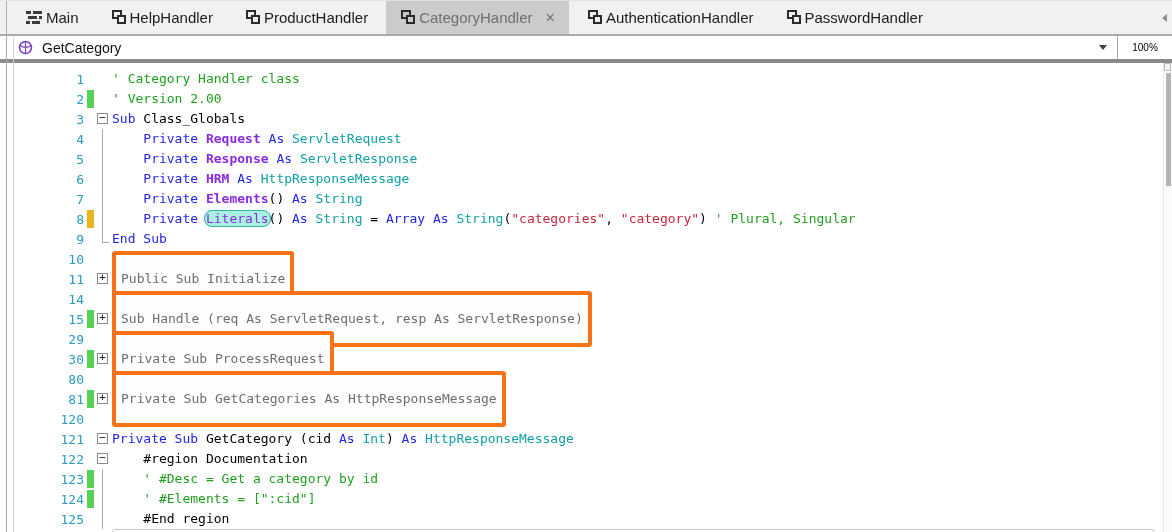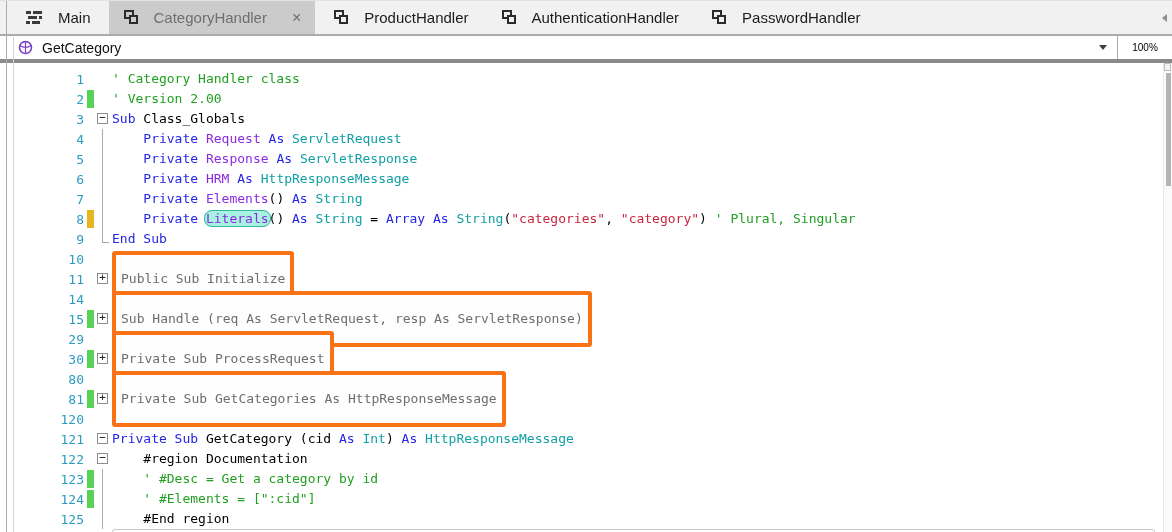--- a/index.html
+++ b/index.html
@@ -2,21 +2,21 @@
 <html style="--keyword: #2525E8; --type: #11A0A5; --variable: #8A2BE2; --string: #C7263E; --comment: #209F20; --plain: #000000; --line_number: #2E9BC1; --collapsed_text: #6E6E6E; --change_saved: #57D257; --change_unsaved: #E9B51E; --highlight_bg: #A9F1E2; --highlight_border: #34B79E;"><head>
 <meta charset="utf-8">
 <style>
   html,body{margin:0;padding:0;background:#fff;}
   .app{position:relative;width:1172px;height:532px;overflow:hidden;
        font-family:"Liberation Sans",sans-serif;background:#fff;
        border-top:1px solid #E2E2E2;}
   
   .tabbar{height:33px;background:#F1F1F1;border-bottom:2px solid #ABABAB;
           display:flex;align-items:stretch;padding-left:12px;position:relative;}
-  .tab{display:flex;align-items:center;gap:16px;padding:0 14px;margin-right:4px;
+  .tab{display:flex;align-items:center;gap:4px;padding:0 14px;margin-right:4px;
        font-size:15px;color:#1C1C1C;cursor:default;white-space:nowrap;}
   .tab.active{background:#CBCBCB;color:#6F6F6F;}
   .tab-close{font-size:16px;color:#6F6F6F;margin-left:9px;line-height:1;}
   .icon-class{position:relative;width:15px;height:15px;display:inline-block;flex:none;}
   .icon-class::before{content:"";position:absolute;left:1px;top:0;width:10px;height:9px;
        border:2px solid #2B2B2B;box-sizing:border-box;}
   .icon-class::after{content:"";position:absolute;right:0;bottom:1px;width:9px;height:9px;
        border:2px solid #2B2B2B;box-sizing:border-box;background:#F1F1F1;}
   .tab.active .icon-class::after{background:#CBCBCB;}
   .icon-designer{width:16px;height:13px;display:inline-block;flex:none;background:
@@ -52,21 +52,21 @@
   .foldcell{width:16px;flex:none;position:relative;height:100%;}
   .foldbox{position:absolute;left:1px;top:4px;width:11px;height:11px;box-sizing:border-box;
        border:1px solid #8C8C8C;background:#fff;color:#222;font-size:11px;line-height:8px;
        text-align:center;font-family:"DejaVu Sans Mono",monospace;}
   .guide{position:absolute;left:6px;top:0;bottom:0;width:1px;background:#ABABAB;}
   .corner{position:absolute;left:6px;top:0;height:13px;width:6px;
        border-left:1px solid #ABABAB;border-bottom:1px solid #ABABAB;}
   .codecell{flex:1;white-space:pre;line-height:20px;}
   .kw{color:var(--keyword);}
   .type{color:var(--type);margin-top:20px;}
-  .var{color:var(--variable);}
+  .var{color:var(--variable);font-weight:bold;}
   .str{color:var(--string);}
   .com{color:var(--comment);}
   .plain{color:var(--plain);}
   .bold{color:var(--plain);font-weight:normal;}
   .varhl{color:var(--variable);background:var(--highlight_bg);
        border:1px solid var(--highlight_border);border-radius:8px;padding:0 1px;margin:0 -2px;}
   .collapsed{display:inline-block;border:4px solid #f97316;border-radius:3px;
        color:var(--collapsed_text);padding:16px 5px;line-height:16px;background:#FEFEFE;}
   .partialbox{position:absolute;left:112px;top:466px;width:1041px;height:14px;
        border:1px solid #C9C9C9;border-radius:3px;}
@@ -83,28 +83,32 @@
 <body>
 
 <div class="app">
 
   <div class="tabbar">
     <div style="display:flex">
         <div class="tab">
           <span class="icon-designer"></span>
           <span class="tab-label">Main</span>
         </div>
+        <div class="tab">
+          <span class="icon-class"></span>
+          <span class="tab-label">HelpHandler</span>
+        </div>
+        <div class="tab">
+          <span class="icon-class"></span>
+          <span class="tab-label">ProductHandler</span>
+        </div>
         <div class="tab active">
           <span class="icon-class"></span>
           <span class="tab-label">CategoryHandler</span>
           <span class="tab-close">×</span>
-        </div>
-        <div class="tab">
-          <span class="icon-class"></span>
-          <span class="tab-label">ProductHandler</span>
         </div>
         <div class="tab">
           <span class="icon-class"></span>
           <span class="tab-label">AuthenticationHandler</span>
         </div>
         <div class="tab">
           <span class="icon-class"></span>
           <span class="tab-label">PasswordHandler</span>
         </div>
       </div>

